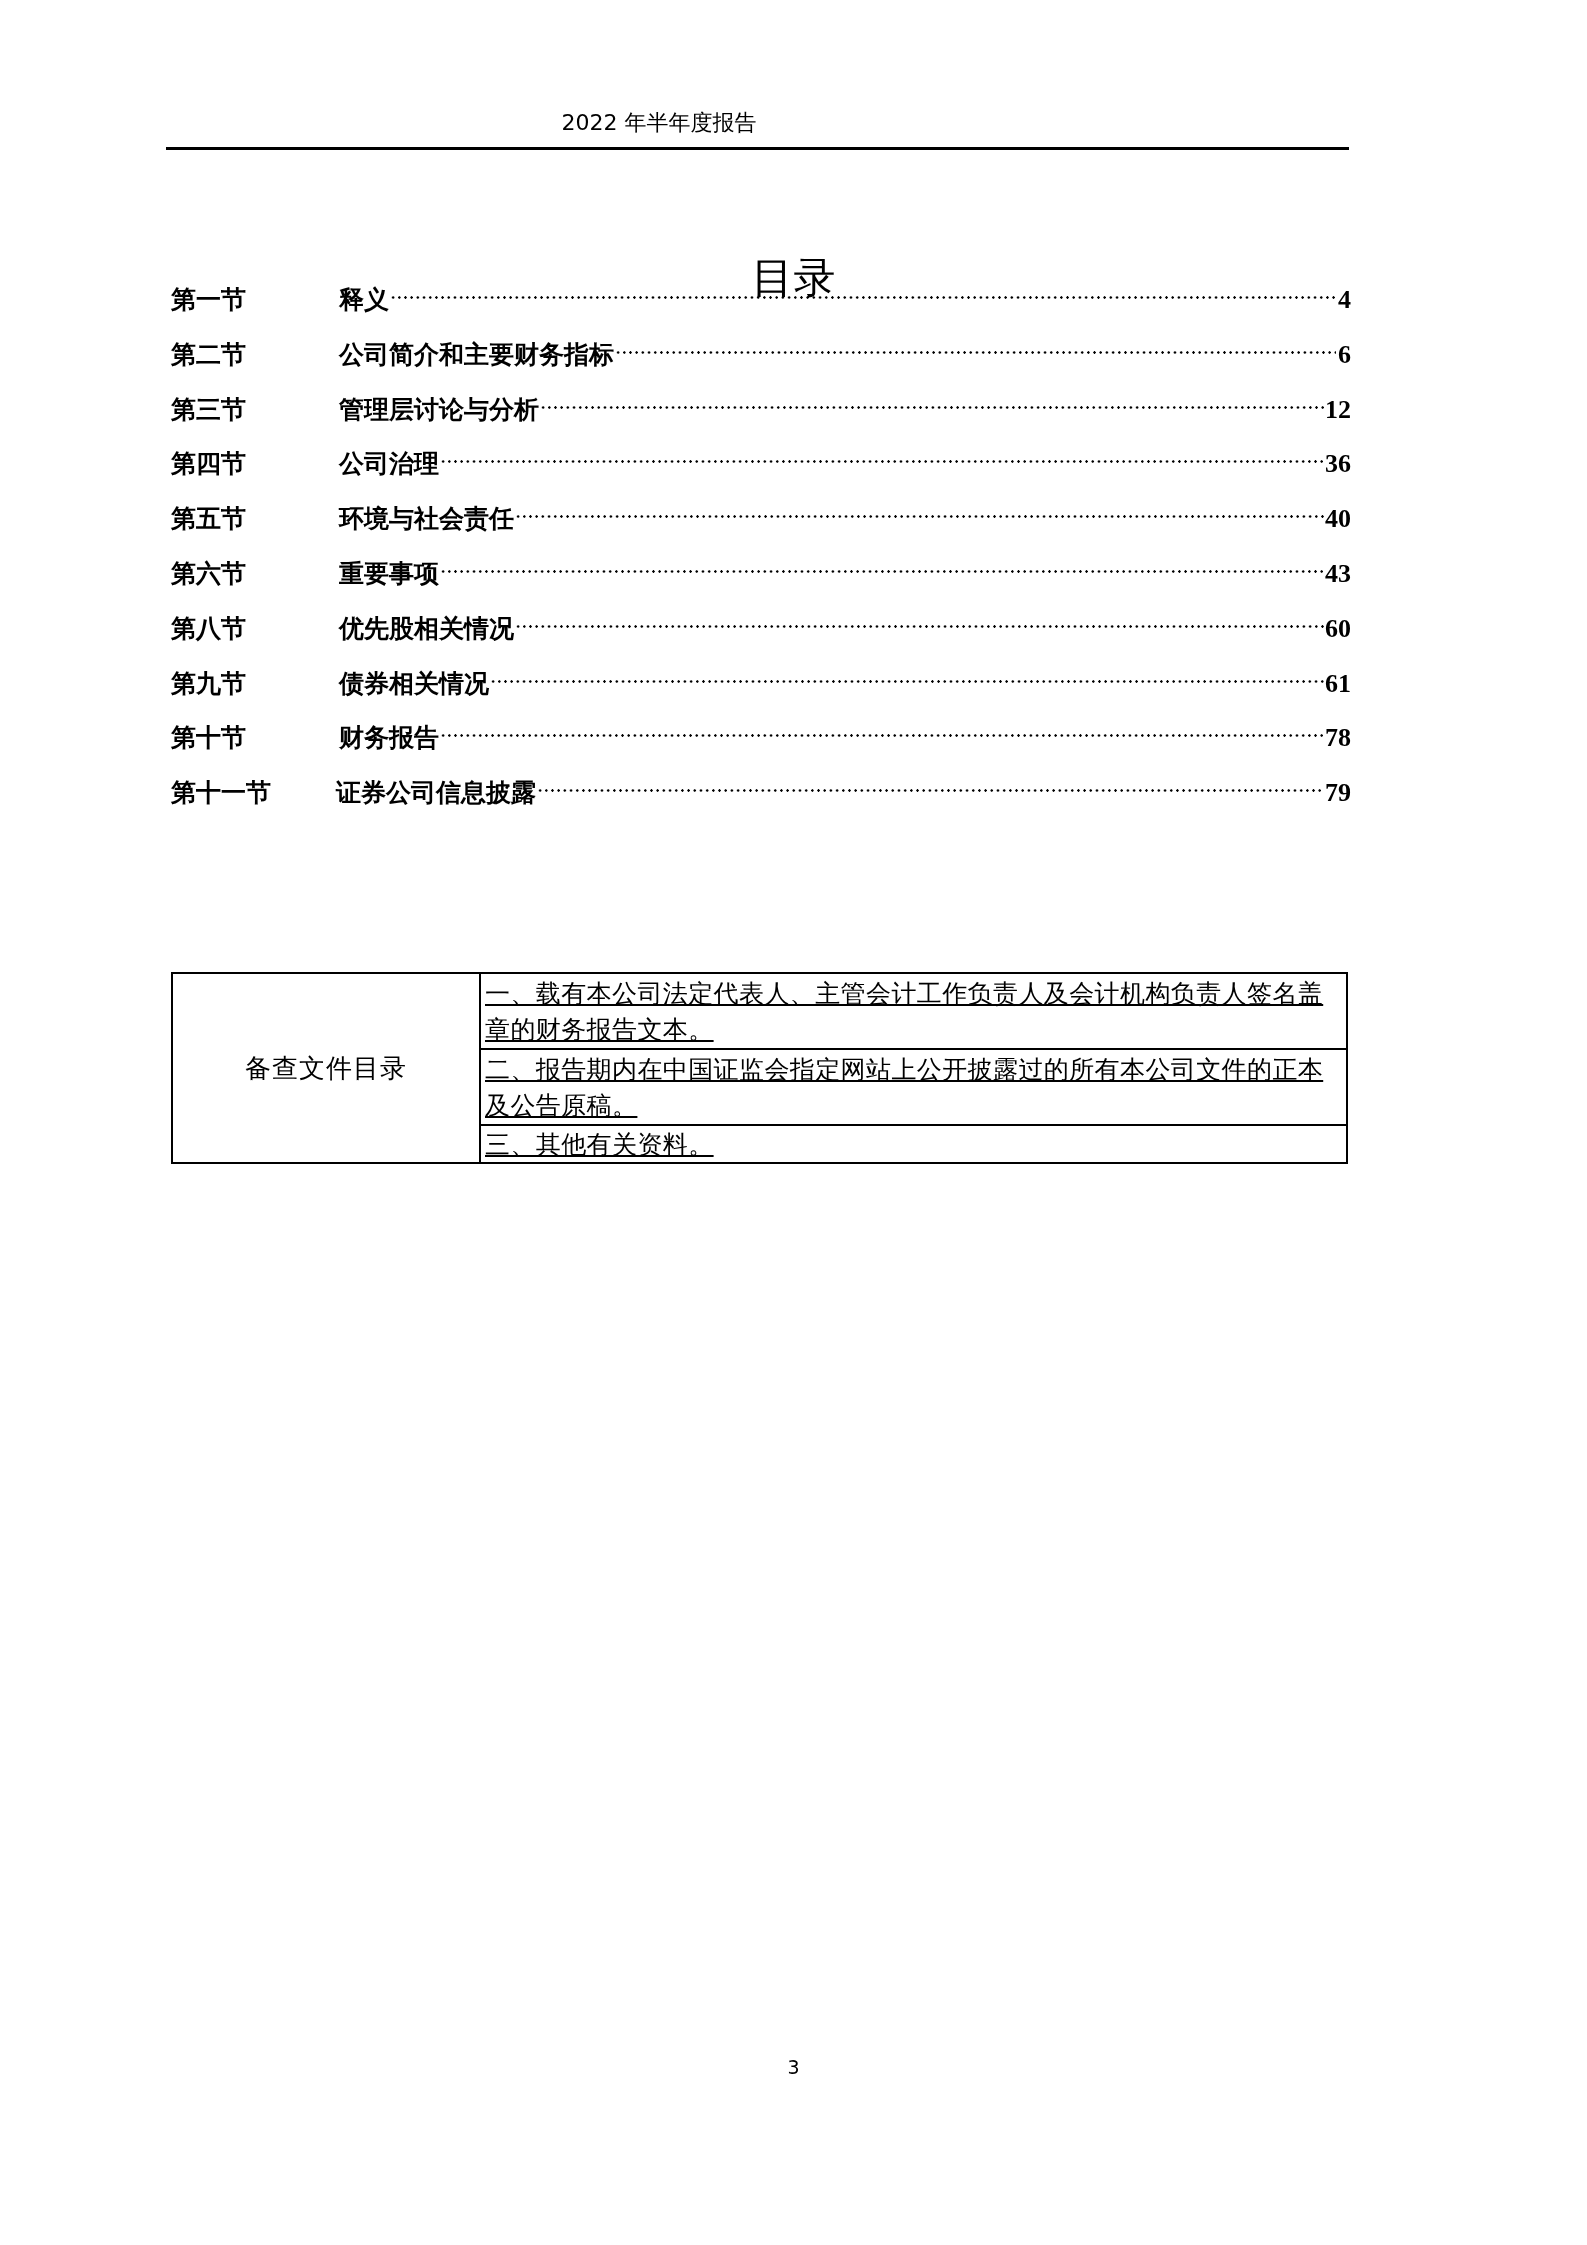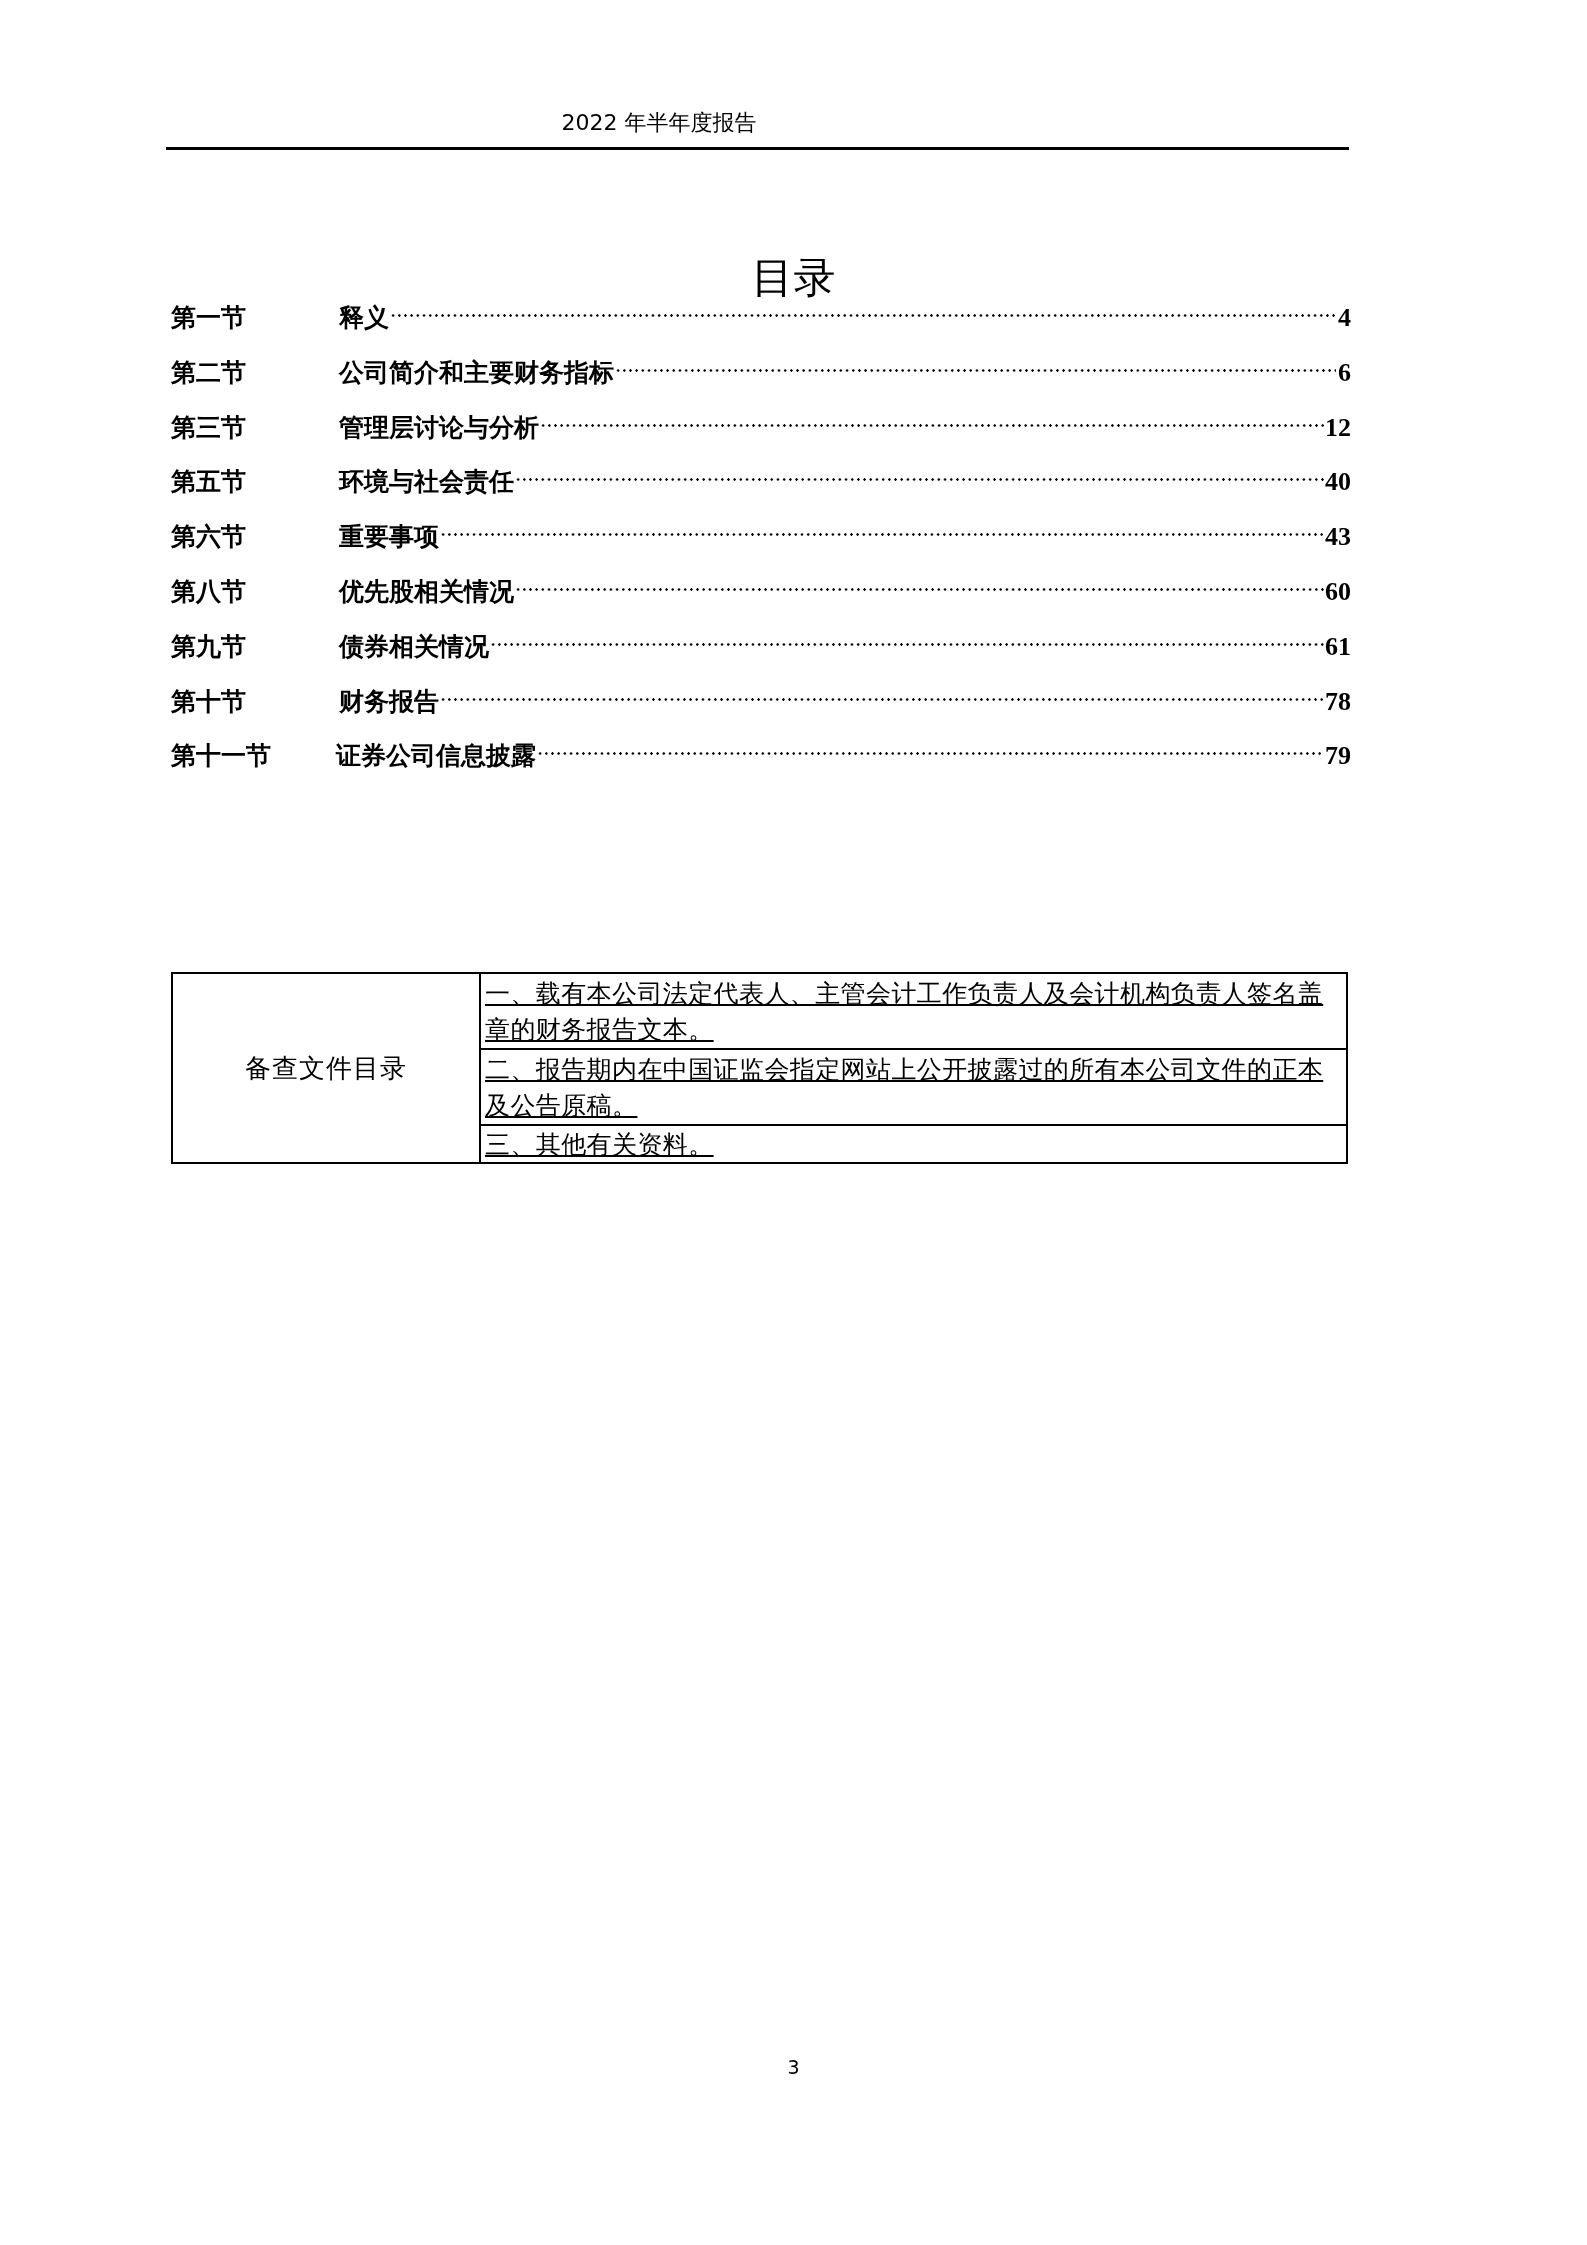--- a/index.html
+++ b/index.html
@@ -41,21 +41,21 @@
       width: 1587px;
       text-align: center;
       font-family: "DejaVu Sans", "Liberation Sans", sans-serif;
       font-size: 42px;
       line-height: 56px;
       font-weight: normal;
     }
     .toc-list {
       position: absolute;
       left: 171px;
-      top: 286px;
+      top: 268px;
       width: 1180px;
       margin: 0;
       padding: 0;
       list-style: none;
     }
     .toc-row {
       display: flex;
       align-items: baseline;
       height: 54.8px;
       line-height: 40px;
@@ -168,20 +168,26 @@
     <span class="toc-section">第二节</span>
     <span class="toc-name">公司简介和主要财务指标</span>
     <span class="toc-dots"></span>
     <span class="toc-page">6</span>
   </li>
   <li class="toc-row">
     <span class="toc-section">第三节</span>
     <span class="toc-name">管理层讨论与分析</span>
     <span class="toc-dots"></span>
     <span class="toc-page">12</span>
+  </li>
+  <li class="toc-row">
+    <span class="toc-section">第四节</span>
+    <span class="toc-name">公司治理</span>
+    <span class="toc-dots"></span>
+    <span class="toc-page">36</span>
   </li>
   <li class="toc-row">
     <span class="toc-section">第五节</span>
     <span class="toc-name">环境与社会责任</span>
     <span class="toc-dots"></span>
     <span class="toc-page">40</span>
   </li>
   <li class="toc-row">
     <span class="toc-section">第六节</span>
     <span class="toc-name">重要事项</span>

